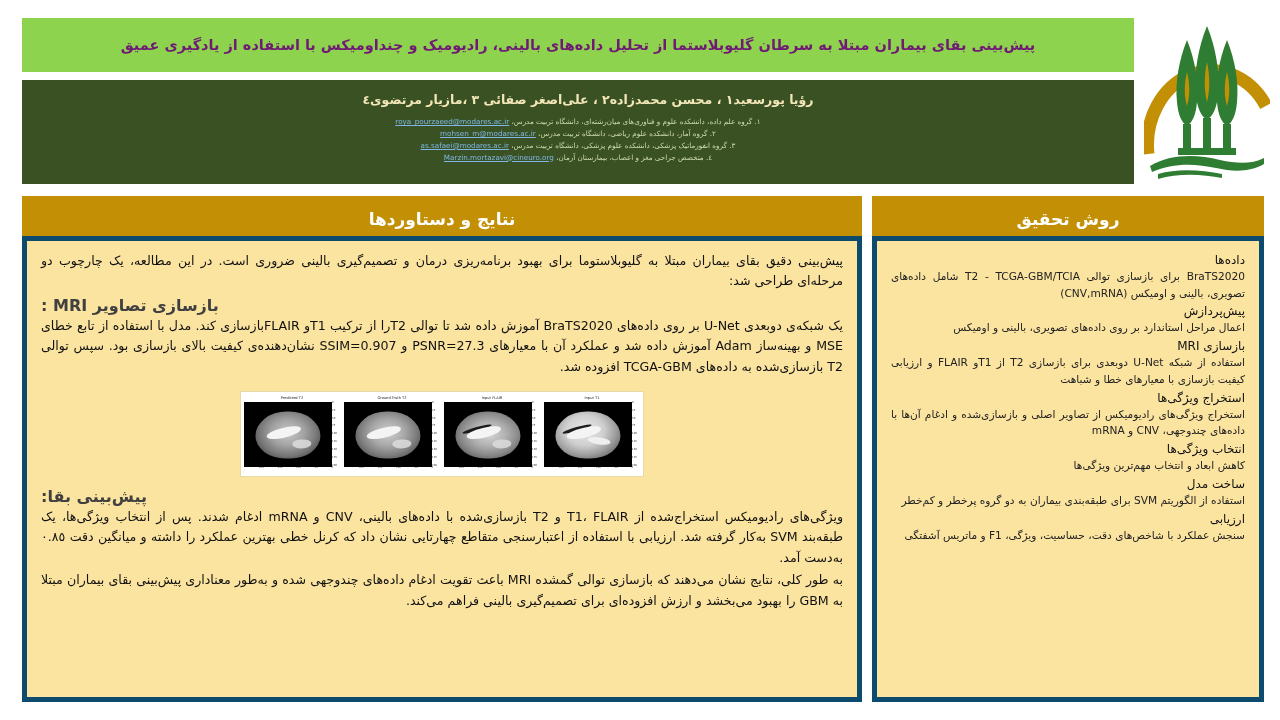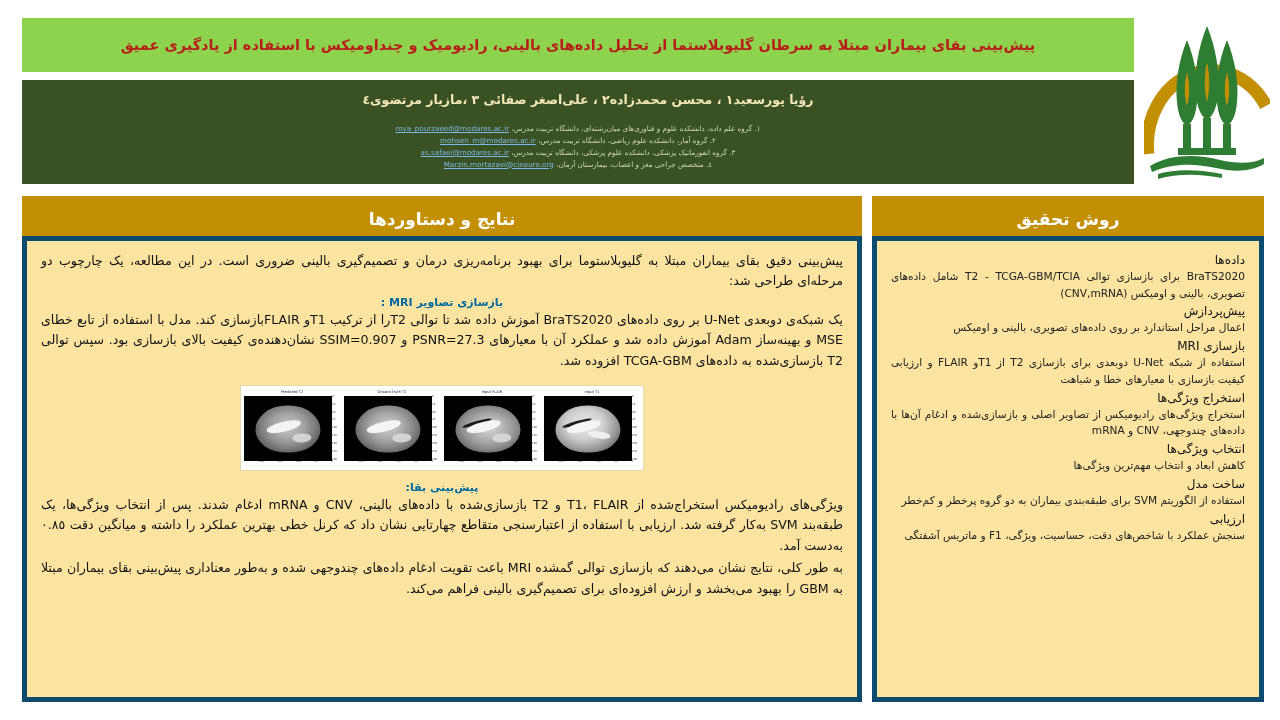--- a/index.html
+++ b/index.html
@@ -13,21 +13,21 @@
   }
   .poster{position:absolute;inset:0;}
 
   
   .title-band{
     position:absolute;left:22px;top:18px;width:1112px;height:54px;
     background:#8ed34e;
     display:flex;align-items:center;justify-content:center;
   }
   .title-band .title-text{
-    color:#b91c1c;
+    color:#701a75;
     font-weight:bold;
     font-size:14.5px;
     line-height:1.25;
     text-align:center;
     direction:rtl;
     padding:0 18px;
     letter-spacing:.1px;
   }
 
   .author-band{
@@ -35,21 +35,21 @@
     background:#3a5223;
     direction:rtl;
     text-align:center;
     padding-top:6px;
     box-sizing:border-box;
   }
   .authors-line{
     color:#f3e6b8;
     font-size:12.5px;
     font-weight:bold;
-    margin:6px 0 16px 0;
+    margin:6px 0 9px 0;
     direction:rtl;
     padding-left:20px;
   }
   .aff-line{
     color:#cdd9b4;
     font-size:7.2px;
     line-height:1.65;
     direction:rtl;
     white-space:nowrap;
   }
@@ -84,22 +84,22 @@
   }
   #panel-results{left:22px;top:236px;width:840px;height:466px;padding:10px 14px;}
   #panel-method{left:872px;top:236px;width:392px;height:466px;padding:10px 14px;}
 
   
   .r-para{
     font-size:12.6px;line-height:1.62;color:#111;text-align:justify;
     direction:rtl;margin:0 0 2px 0;
   }
   .r-sub{
-    font-size:11px;font-weight:bold;color:#0369a1;direction:rtl;
-    text-align:center;margin:4px 0 1px 0;
+    font-size:16px;font-weight:bold;color:#404040;direction:rtl;
+    text-align:left;margin:4px 0 1px 0;
   }
 
   
   .figure-box{
     margin:14px auto 10px auto;
     width:404px;height:86px;background:#ffffff;
     border:1px solid #e8d8a5;
     display:flex;align-items:stretch;justify-content:space-between;
     padding:3px;box-sizing:border-box;
   }

